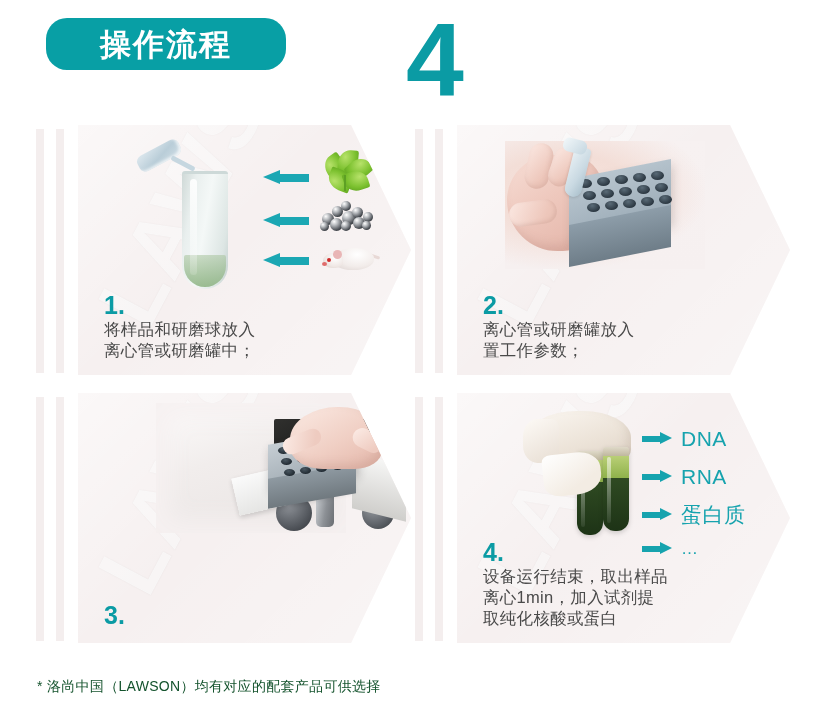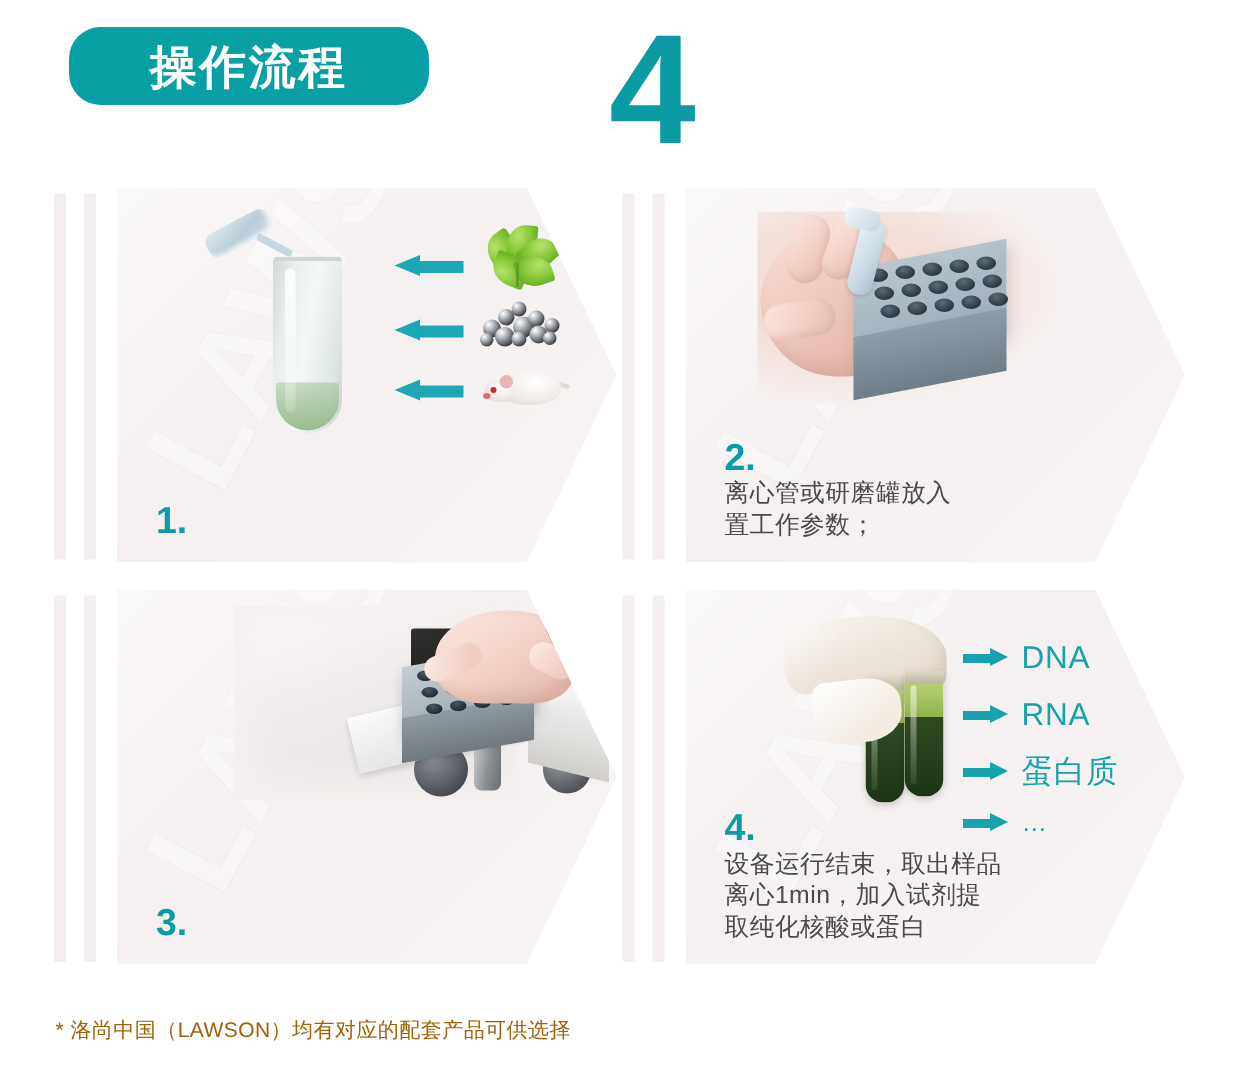--- a/index.html
+++ b/index.html
@@ -494,21 +494,21 @@
   .or1 { left: 185px; top: 35px; }
   .or2 { left: 185px; top: 73px; }
   .or3 { left: 185px; top: 111px; }
   .or4 { left: 185px; top: 147px; }
 
   
   .footer {
     position: absolute;
     left: 37px; top: 678px;
     font-size: 14px;
-    color: #a16207;
+    color: #14532d;
     letter-spacing: 0.3px;
     white-space: nowrap;
   }
 </style>
 </head>
 <body>
 
 <div id="page">
 
   <div class="header">
@@ -576,20 +576,22 @@
             <div class="mouse-body"></div>
             <div class="mouse-head"></div>
             <div class="mouse-ear"></div>
             <div class="mouse-eye"></div>
             <div class="mouse-nose"></div>
           </div>
         </div>
 
         <div class="caption">
           <div class="step-num">1.</div>
+          <div class="step-text">将样品和研磨球放入
+离心管或研磨罐中；</div>
         </div>
       </div>
     </div>
 
     <div class="step c1 r0">
       <div class="stripe s1"></div>
       <div class="stripe s2"></div>
       <div class="panel">
         <div class="watermark">LAWSON</div>
 

